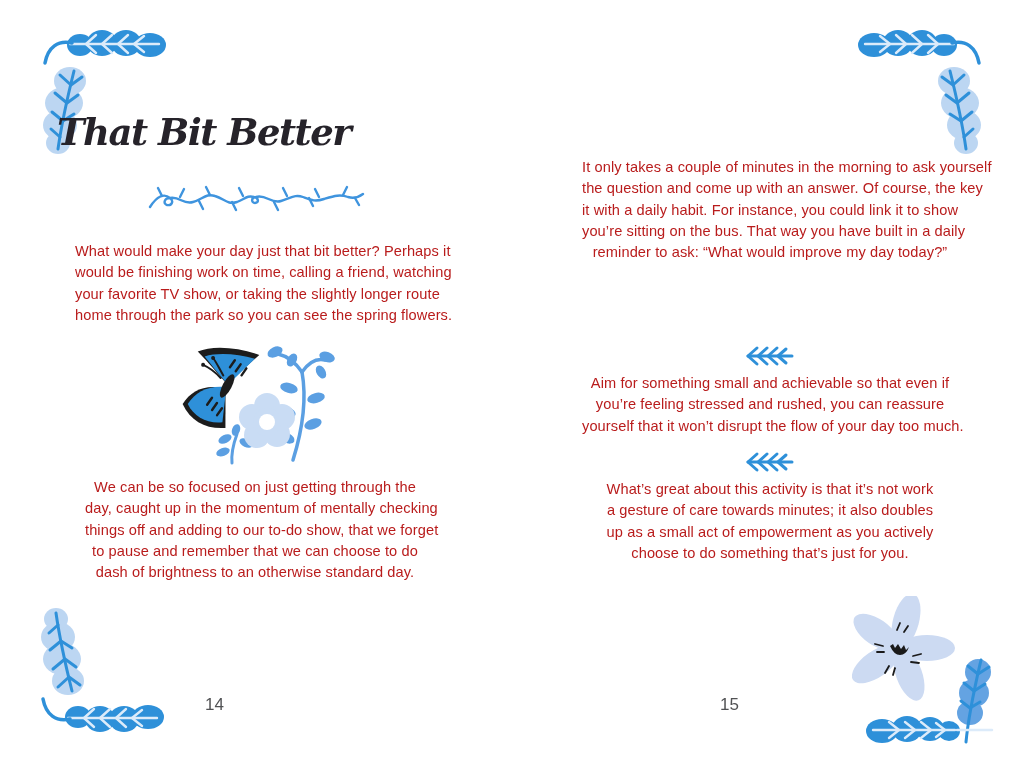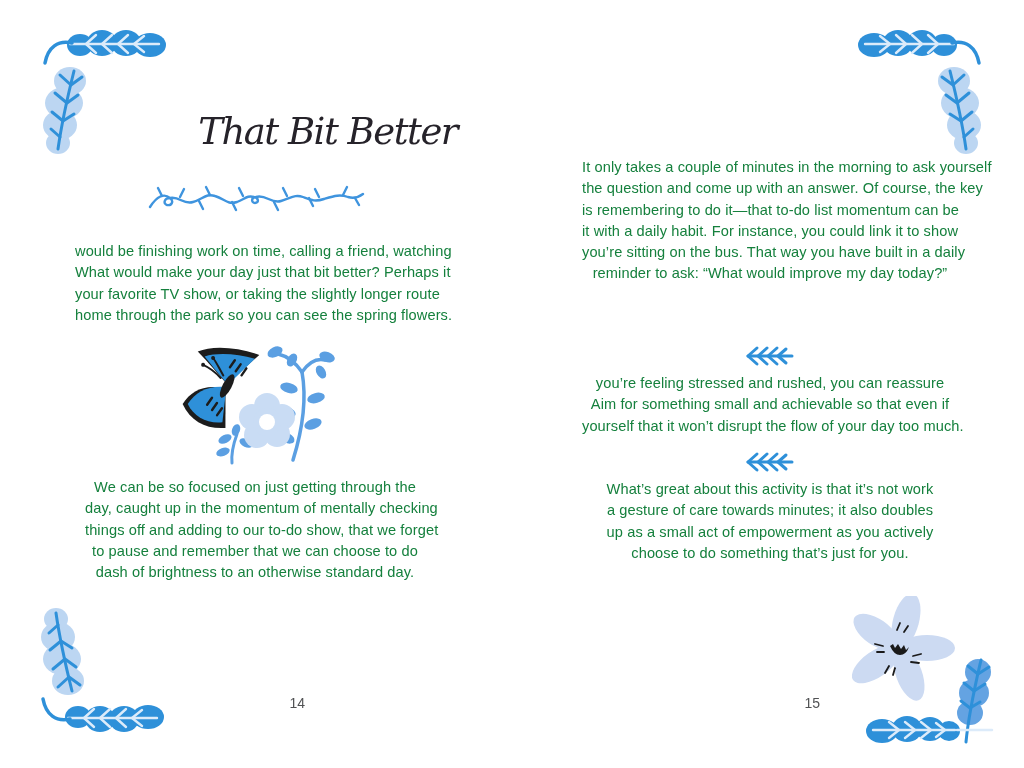--- a/index.html
+++ b/index.html
@@ -1,24 +1,24 @@
 <!DOCTYPE html>
 <html><head>
 <meta charset="utf-8">
 <style>
   html,body{margin:0;padding:0;background:#ffffff;}
   .canvas{position:relative;width:1024px;height:768px;background:#ffffff;overflow:hidden;
           font-family:"Liberation Sans","DejaVu Sans",sans-serif;}
-  .title{position:absolute;left:57px;top:110px;width:400px;text-align:right;
-         font-family:"DejaVu Serif","Liberation Serif",serif;font-style:italic;font-weight:normal;
+  .title{position:absolute;left:57px;top:110px;width:400px;text-align:left;
+         font-family:"DejaVu Serif","Liberation Serif",serif;font-style:italic;font-weight:bold;
          font-size:37px;letter-spacing:-1.5px;color:#26232a;}
-  .para{position:absolute;text-align:center;color:#15803d;font-size:14.6px;line-height:21.3px;
+  .para{position:absolute;text-align:center;color:#b91c1c;font-size:14.6px;line-height:21.3px;
         letter-spacing:0.1px;}
   .para .tline{white-space:nowrap;}
-  .pagenum{position:absolute;width:100px;text-align:right;color:#515254;font-size:14px;}
+  .pagenum{position:absolute;width:100px;text-align:left;color:#515254;font-size:17px;}
   .deco{position:absolute;}
   .flip-x{transform:scaleX(-1);}
   .flip-y{transform:scaleY(-1);}
 </style>
 </head>
 <body>
 
 <div class="canvas">
 
   <svg width="0" height="0" style="position:absolute">
@@ -136,22 +136,22 @@
       <path d="M127,20 L131,28"></path>
         <path d="M140,14 L136,6"></path>
         <path d="M162,16 L166,24"></path>
       <path d="M172,15 L168,7"></path>
         <path d="M196,13 L200,5"></path>
         <path d="M208,16 L212,23"></path>
     </g>
   </svg>
 
   <div class="para" style="left:75px;top:241px;width:360px">
+      <div class="tline">What would make your day just that bit better? Perhaps it</div>
       <div class="tline">would be finishing work on time, calling a friend, watching</div>
-      <div class="tline">What would make your day just that bit better? Perhaps it</div>
       <div class="tline">your favorite TV show, or taking the slightly longer route</div>
       <div class="tline">home through the park so you can see the spring flowers.</div>
     </div>
 
   <svg class="deco" style="left:175px;top:340px" width="170" height="125" viewBox="0 0 170 125">
 
     <g fill="none" stroke="#5b9fe2" stroke-width="3.5" stroke-linecap="round">
       <path d="M127,32 C132,60 128,88 118,120"></path>
       <path d="M127,32 C120,22 112,16 103,14"></path>
       <path d="M127,32 C134,22 142,18 150,20"></path>
@@ -217,33 +217,32 @@
       <div class="tline">things off and adding to our to-do show, that we forget</div>
       <div class="tline">to pause and remember that we can choose to do</div>
       <div class="tline">dash of brightness to an otherwise standard day.</div>
     </div>
 
   <div class="pagenum" style="left:205px;top:695px">14</div>
 
   <div class="para" style="left:582px;top:157px;width:376px">
       <div class="tline">It only takes a couple of minutes in the morning to ask yourself</div>
       <div class="tline">the question and come up with an answer. Of course, the key</div>
-      <div class="tline">is remembering to do it—that to-do list momentum can be</div>
       <div class="tline">it with a daily habit. For instance, you could link it to show</div>
       <div class="tline">you’re sitting on the bus. That way you have built in a daily</div>
       <div class="tline">reminder to ask: “What would improve my day today?”</div>
     </div>
 
   <svg class="deco" style="left:742px;top:344px" width="56" height="24" viewBox="0 0 56 24">
       <use href="#fern"></use>
     </svg>
 
   <div class="para" style="left:582px;top:373px;width:376px">
+      <div class="tline">Aim for something small and achievable so that even if</div>
       <div class="tline">you’re feeling stressed and rushed, you can reassure</div>
-      <div class="tline">Aim for something small and achievable so that even if</div>
       <div class="tline">yourself that it won’t disrupt the flow of your day too much.</div>
     </div>
 
   <svg class="deco" style="left:742px;top:450px" width="56" height="24" viewBox="0 0 56 24">
       <use href="#fern"></use>
     </svg>
 
   <div class="para" style="left:582px;top:479px;width:376px">
       <div class="tline">What’s great about this activity is that it’s not work</div>
       <div class="tline">a gesture of care towards minutes; it also doubles</div>

